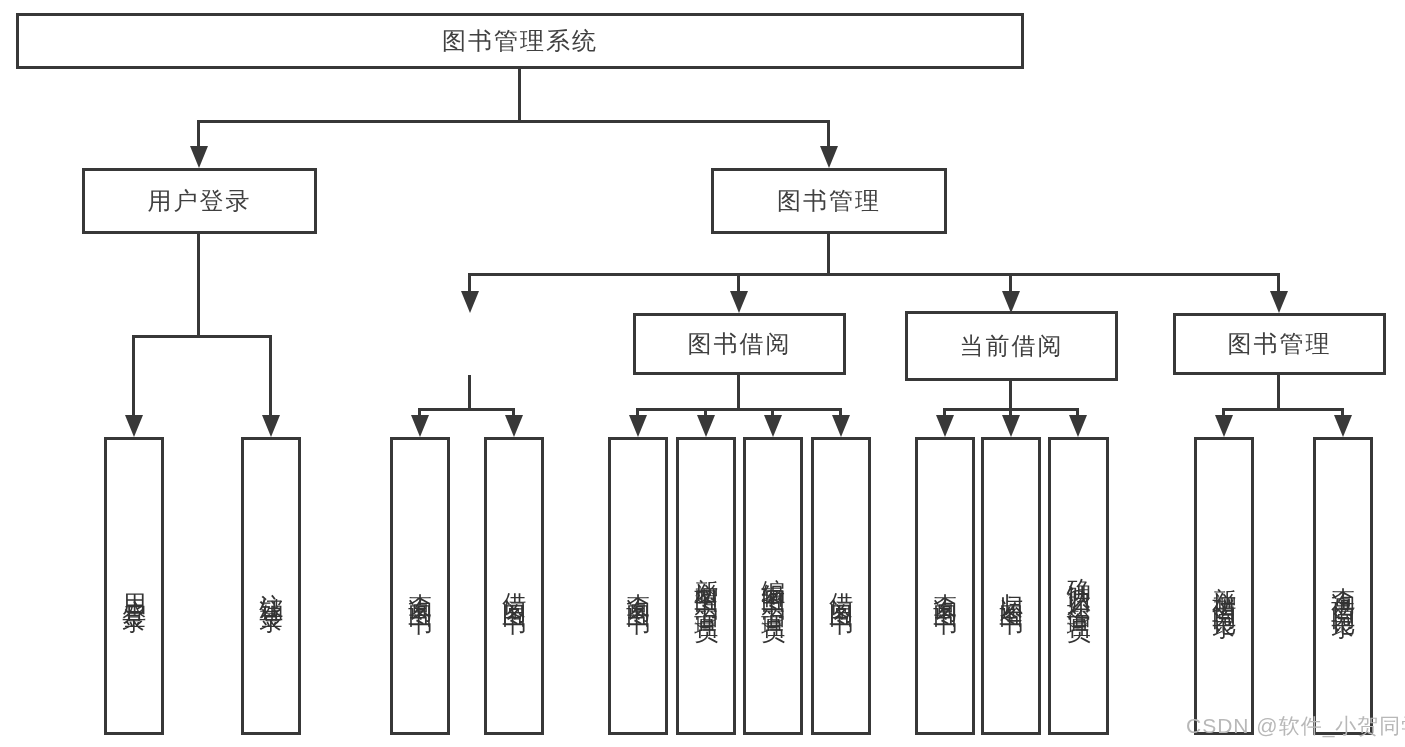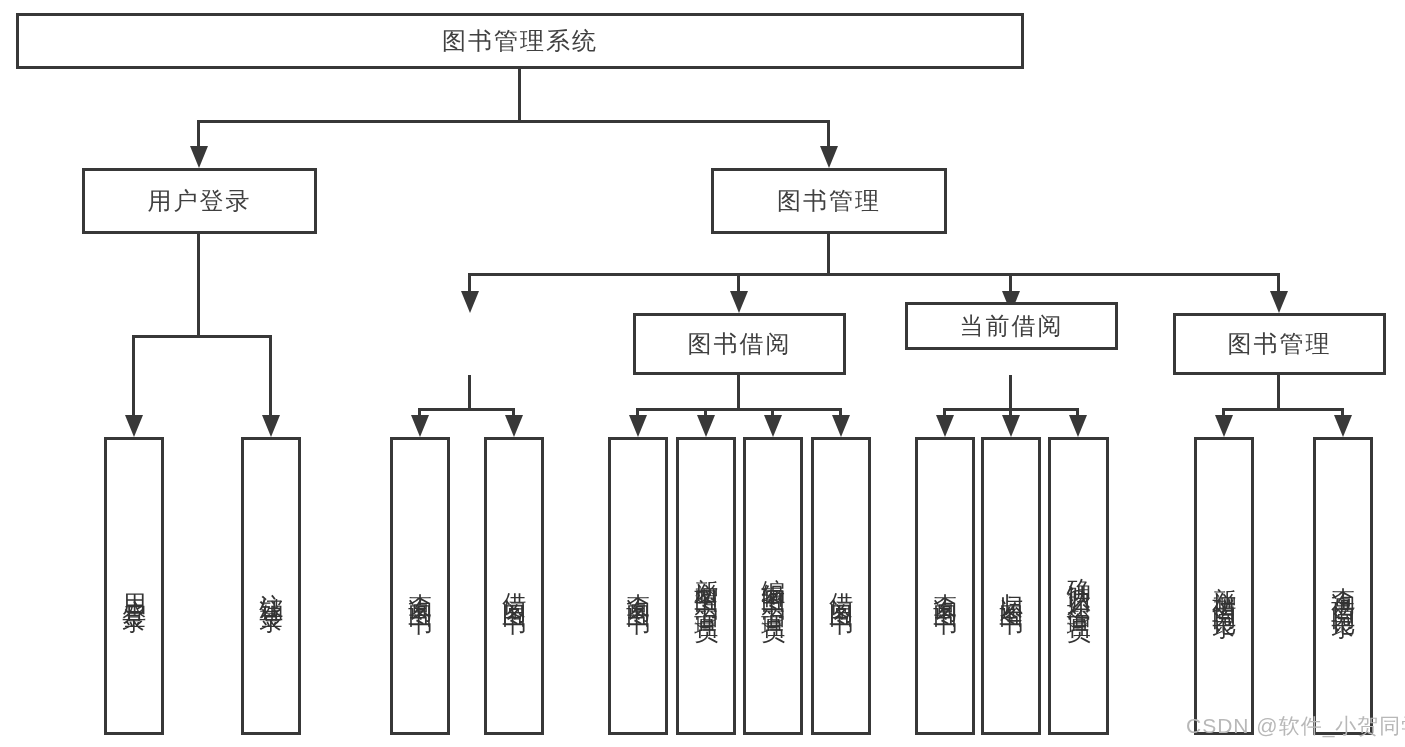--- a/index.html
+++ b/index.html
@@ -85,21 +85,21 @@
   <div class="box" style="left:82px; top:168px; width:235px; height:66px;">
     <span class="hlabel">用户登录</span>
   </div>
   <div class="box" style="left:711px; top:168px; width:236px; height:66px;text-align:right;">
     <span class="hlabel">图书管理</span>
   </div>
 
   <div class="box" style="left:633px; top:313px; width:213px; height:62px;">
     <span class="hlabel">图书借阅</span>
   </div>
-  <div class="box" style="left:905px; top:302px; width:213px; height:48px;">
+  <div class="box" style="left:905px; top:311px; width:213px; height:70px;">
     <span class="hlabel">当前借阅</span>
   </div>
   <div class="box" style="left:1173px; top:313px; width:213px; height:62px;">
     <span class="hlabel">图书管理</span>
   </div>
 
   <div class="box" style="left:104px; top:437px; width:60px; height:298px;">
     <span class="vlabel">用户登录</span>
   </div>
   <div class="box" style="left:241px; top:437px; width:60px; height:298px;">

